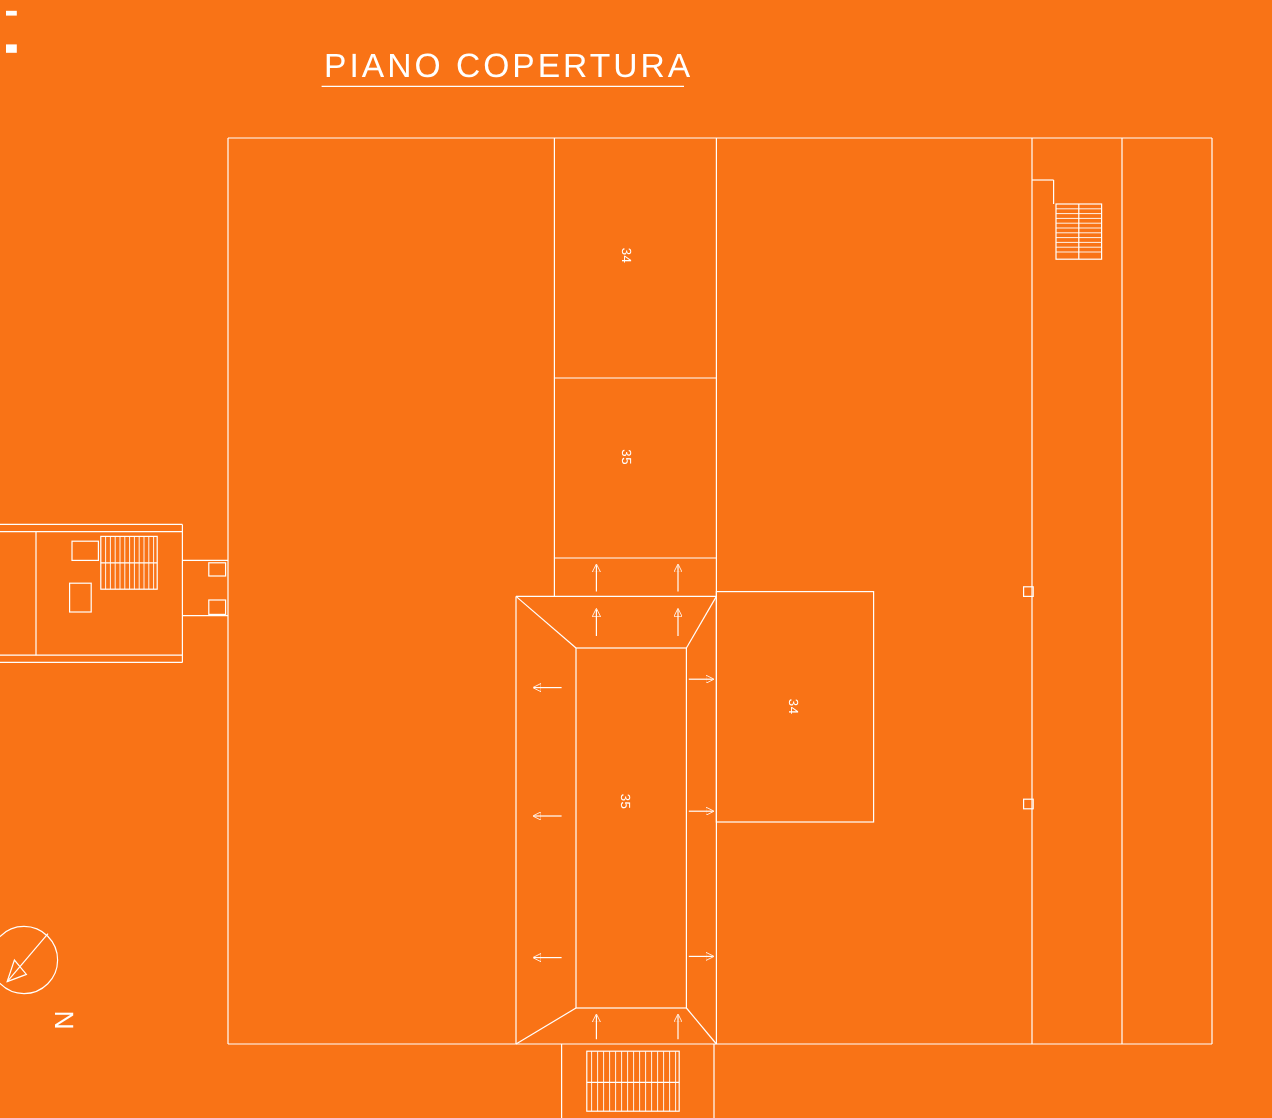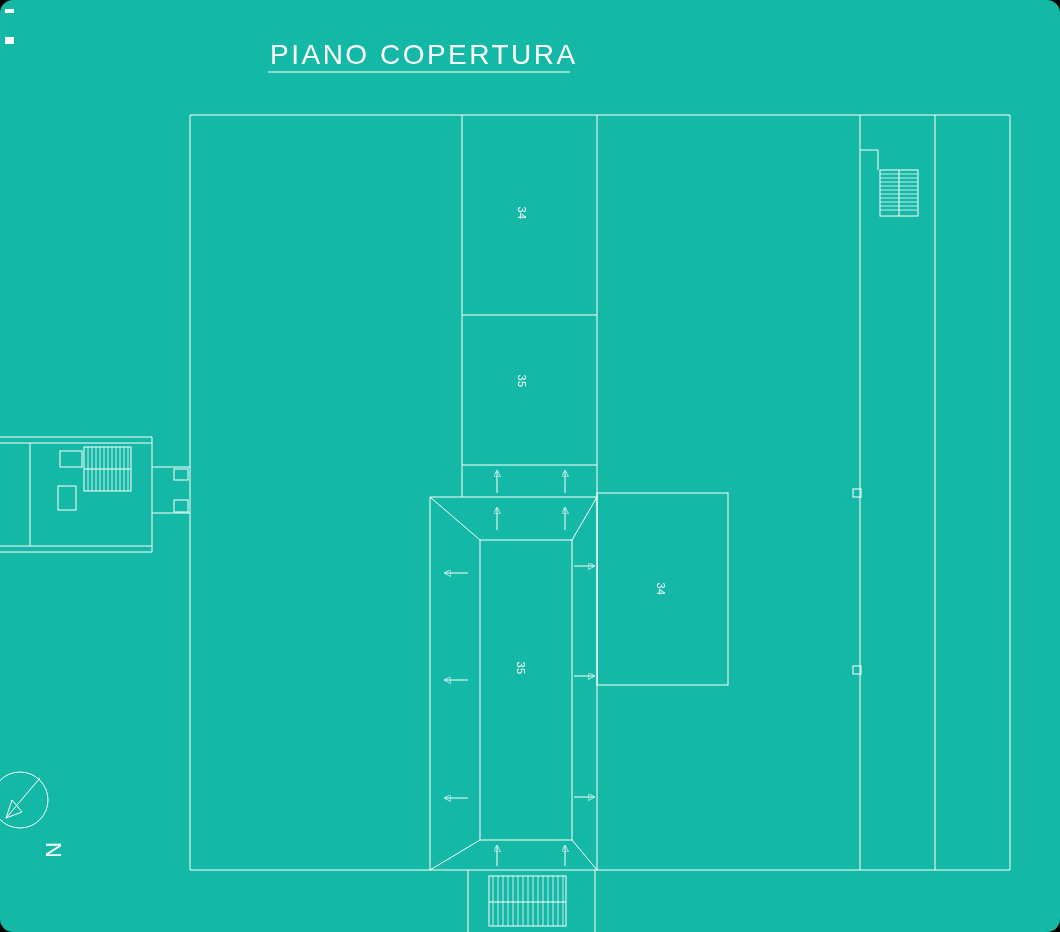--- a/index.html
+++ b/index.html
@@ -1,16 +1,16 @@
 <!DOCTYPE html>
 <html><head>
 <meta charset="utf-8">
 <style>
   html,body{margin:0;padding:0;background:#000;}
-  .canvas{position:relative;width:1060px;height:932px;background:#14b8a6;overflow:hidden;border-radius:13px;}
+  .canvas{position:relative;width:1060px;height:932px;background:#f97316;overflow:hidden;}
   svg{display:block;}
   .plan line,.plan rect,.plan circle,.plan path,.plan polygon,.plan polyline{
     stroke:#ffffff;stroke-width:1;fill:none;
   }
   .hatch line{stroke-width:0.75;}
   .artifact rect{fill:#ffffff;stroke:none;}
   svg text{fill:#ffffff;font-family:"Liberation Sans",sans-serif;}
   .title-text{font-size:28px;letter-spacing:2.5px;}
   .lbl{font-size:11px;letter-spacing:0.5px;}
   .north-text{font-size:22px;}

